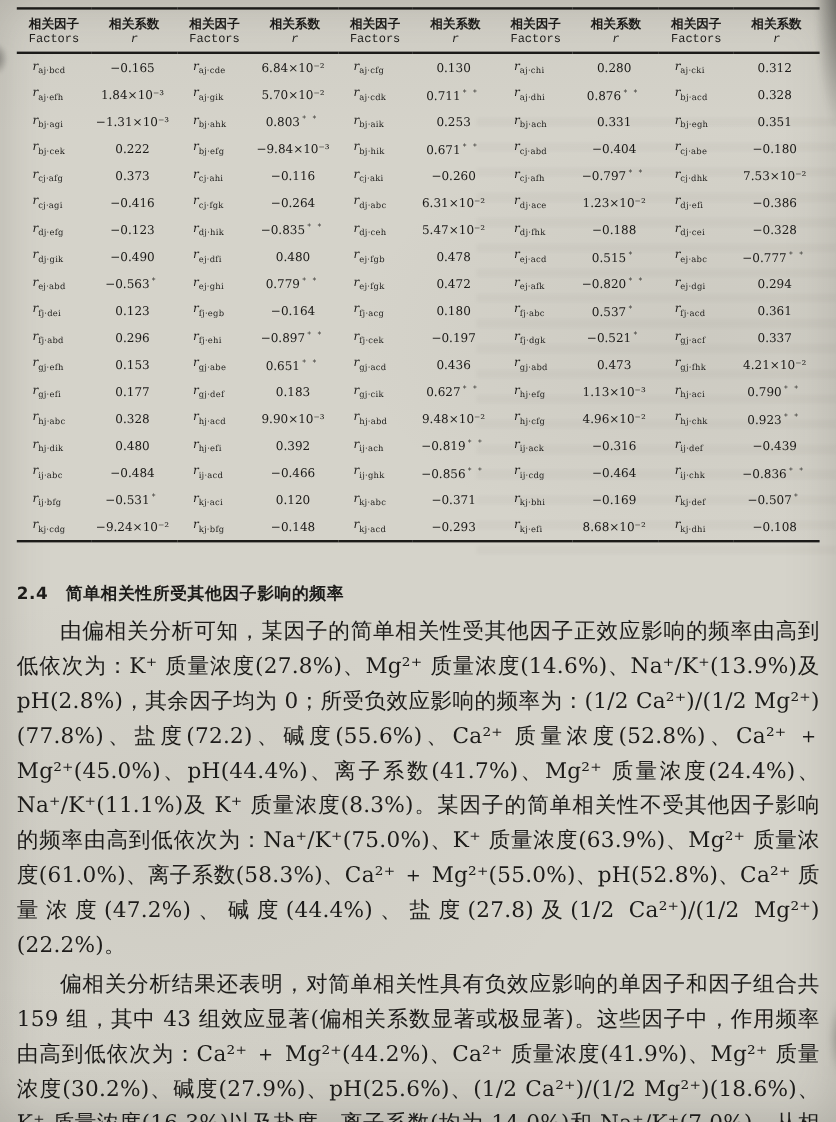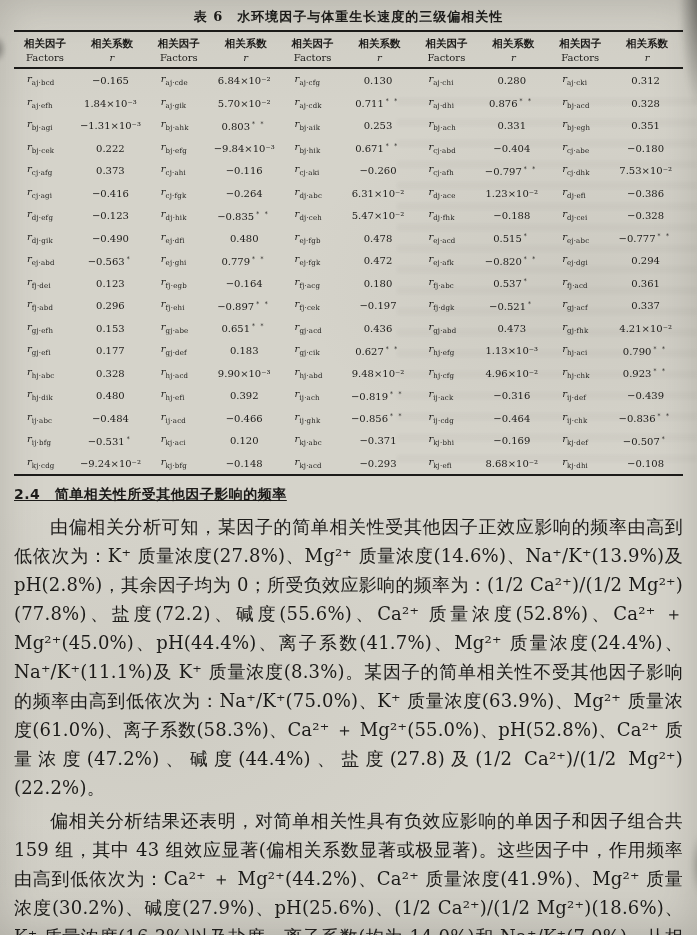--- a/index.html
+++ b/index.html
@@ -47,61 +47,60 @@
   }
   table.corr col.fc{width:62px;}
   table.corr col.vc{width:71.8px;}
   table.corr thead th{
     border-bottom:2px solid #1c1b19;
     font-weight:bold;
     padding:5px 0 4px 0;
     text-align:center;
     font-size:10.5px;
   }
-  .h-en{font-weight:normal;font-size:10px;margin-top:1px;}
+  .h-en{font-weight:normal;font-size:10px;margin-top:1px;font-family:Liberation Mono, monospace;}
   .h-en.i{font-style:italic;}
   table.corr td{
     height:20.5px;
     vertical-align:middle;
     white-space:nowrap;
     overflow:visible;
   }
   td.fcell{ text-align:left; padding-left:13px; font-style:italic; font-size:10px;}
   td.fcell sub{ font-style:normal; font-size:7px; letter-spacing:0.2px; }
   td.vcell{ text-align:center; font-size:10px; padding-right:4px;}
   td.vcell sup{ font-size:7px; letter-spacing:1.5px; }
 
   .section-heading{
     font-family:"DejaVu Sans","Liberation Sans",sans-serif;
     font-weight:bold;
     font-size:14px;
     margin:16px 0 8px 0;
     letter-spacing:0.5px;
   }
-  .section-heading.first{margin-top:10px;text-decoration:underline;}
+  .section-heading.first{margin-top:34px;}
   .para{
     font-size:18px;
     line-height:29px;
     text-align:justify;
     text-indent:2em;
     margin:0 0 4px 0;
     letter-spacing:0.2px;
   }
 </style>
 </head>
 <body>
 
 <div class="page">
   <div class="smudge tr"></div>
   <div class="smudge tl"></div>
   <div class="smudge br"></div>
   <div class="bleed"></div>
 
   <div class="content">
-    <div class="t-title">表 6　水环境因子与体重生长速度的三级偏相关性</div>
 
     <table class="corr">
       <colgroup>
           <col class="fc">
           <col class="vc">
           <col class="fc">
           <col class="vc">
           <col class="fc">
           <col class="vc">
           <col class="fc">

